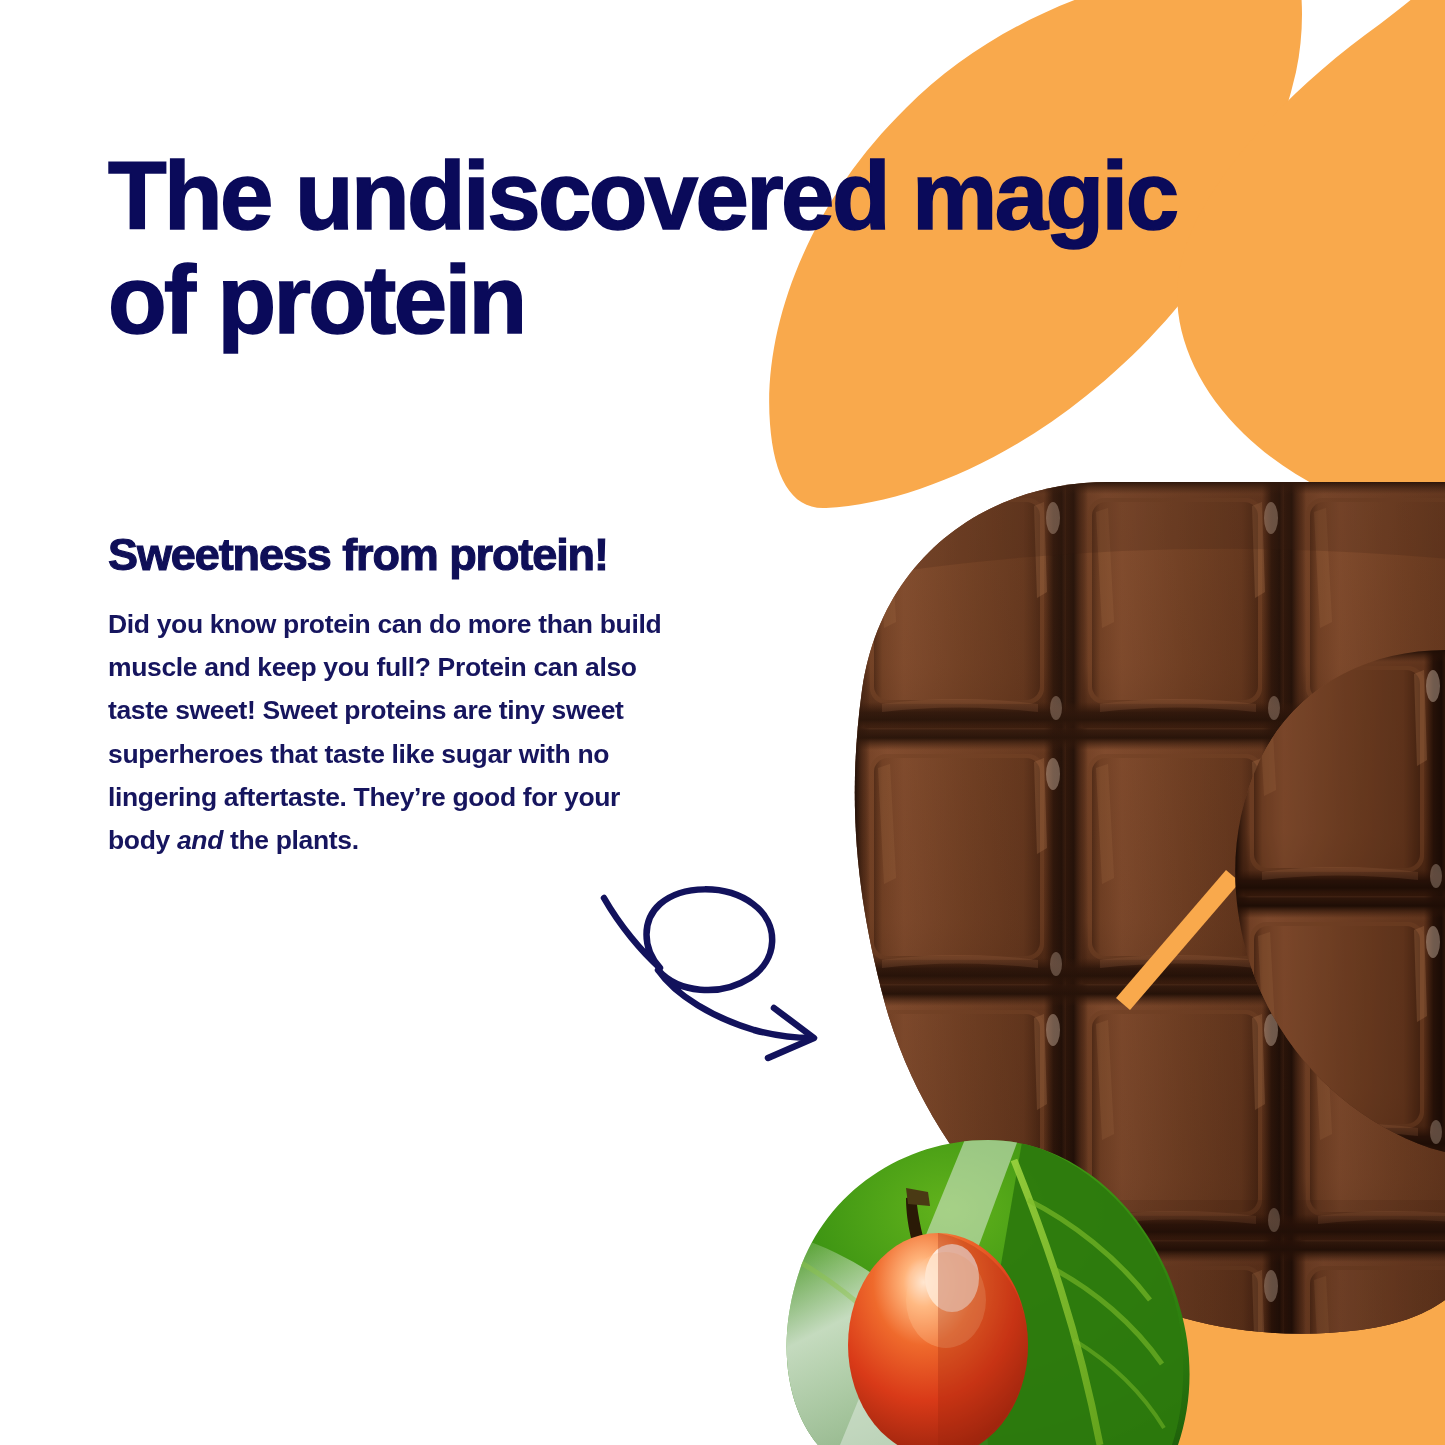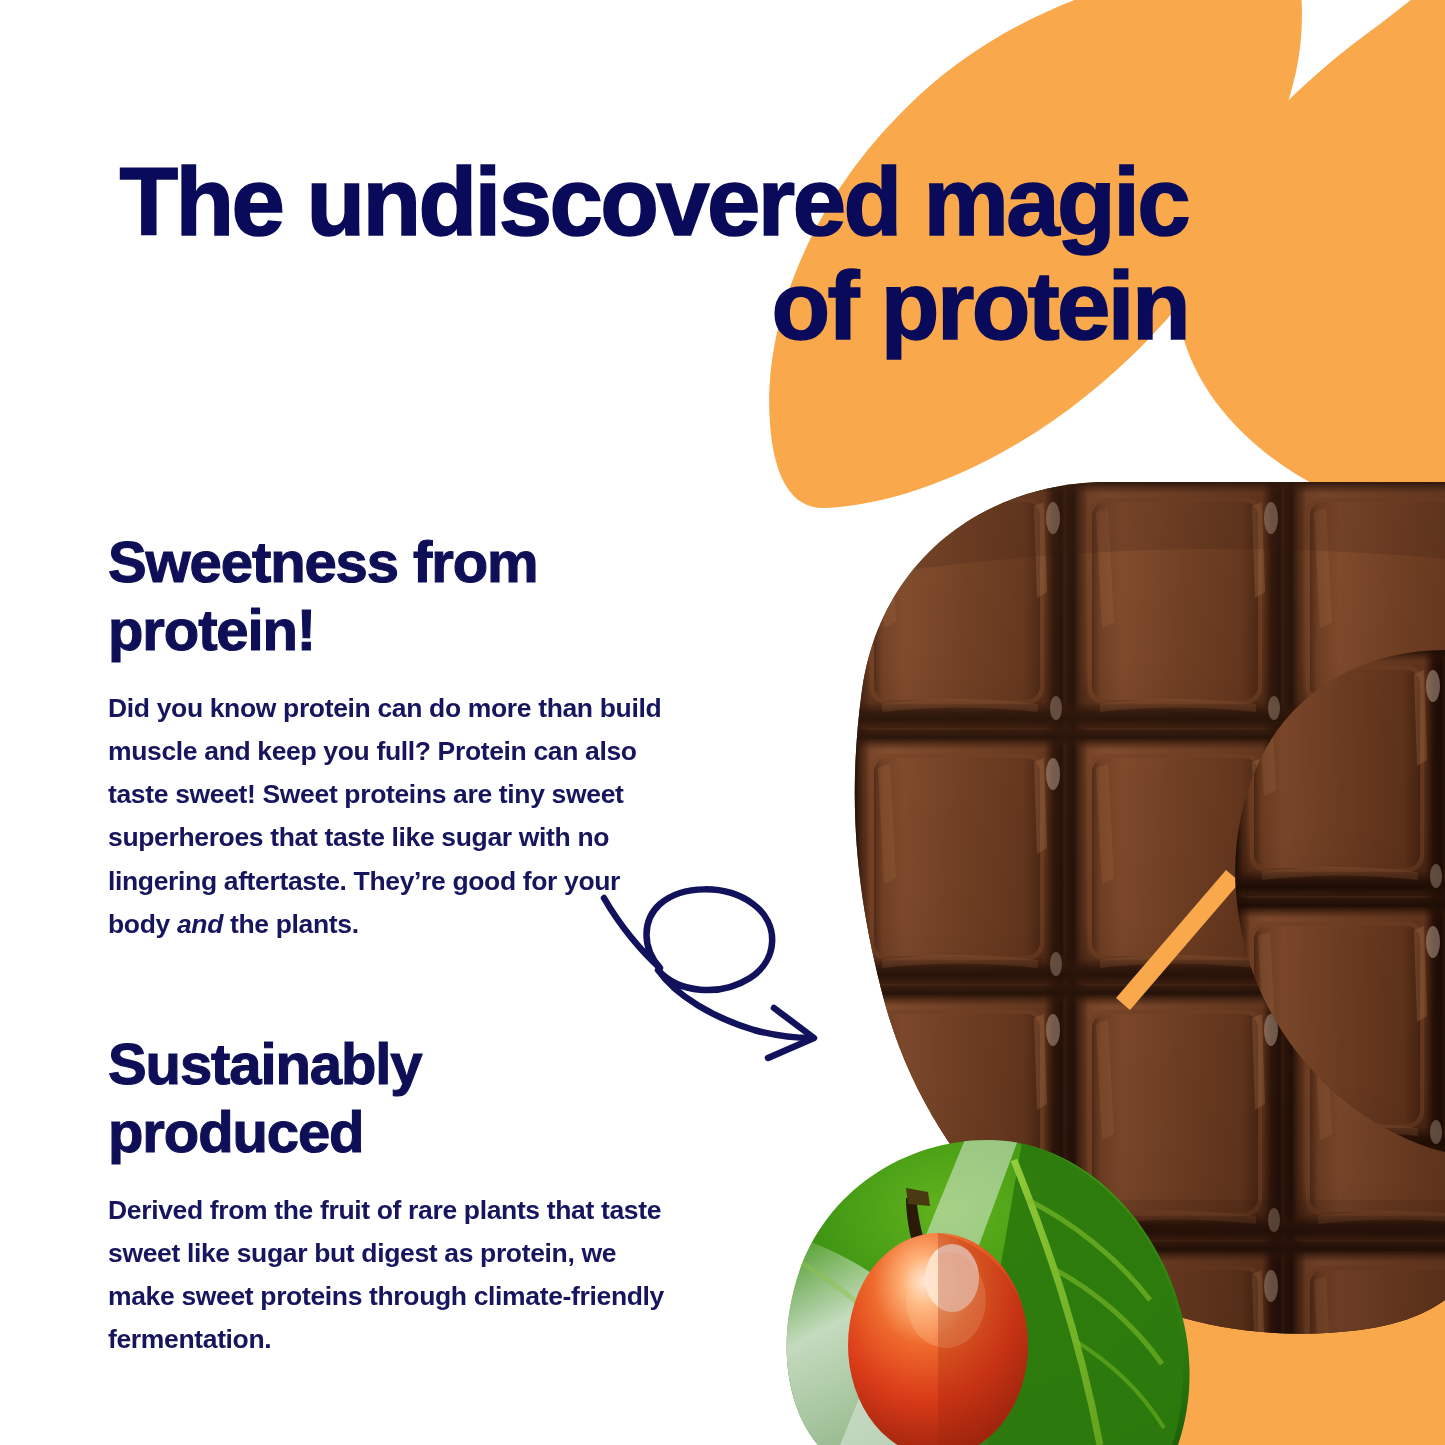--- a/index.html
+++ b/index.html
@@ -25,46 +25,45 @@
     inset: 0;
     width: 1445px;
     height: 1445px;
     pointer-events: none;
   }
 
   
   .headline {
     position: absolute;
     left: 108px;
-    top: 150px;
+    top: 144px;
     width: 1080px;
     margin: 0;
     font-family: "Liberation Sans", sans-serif;
     font-weight: 700;
     font-size: 96px;
     line-height: 1.08;
     letter-spacing: -2.6px;
     color: #0a0a5a;
     z-index: 6;
-    text-align: right;
     -webkit-text-stroke: 1.6px #0a0a5a;
   }
 
   .section {
     position: absolute;
     z-index: 6;
   }
   .section-sweetness { left: 108px; top: 528px; width: 560px; }
   .section-sustainable { left: 108px; top: 1030px; width: 580px; }
 
   .sub-head {
     margin: 0 0 22px 0;
     font-family: "Liberation Sans", sans-serif;
     font-weight: 700;
-    font-size: 58px;
+    font-size: 45px;
     line-height: 1.18;
     letter-spacing: -1.1px;
     color: #0f0f58;
     -webkit-text-stroke: 1.1px #0f0f58;
   }
 
   .body-copy {
     margin: 0;
     font-family: "Liberation Sans", sans-serif;
     font-weight: 700;
@@ -292,24 +291,20 @@
     </g>
   </svg>
 
   <h1 class="headline">The undiscovered magic of protein</h1>
 
   <div class="section section-sweetness">
     <h2 class="sub-head">Sweetness from protein!</h2>
     <p class="body-copy"><span>Did you know protein can do more than build muscle and keep you full? Protein can also taste sweet! Sweet proteins are tiny sweet superheroes that taste like sugar with no lingering aftertaste. They’re good for your body </span><em>and</em><span> the plants.</span></p>
   </div>
 
-  <div class="section section-sustainable">
-    <h2 class="sub-head">Sustainably produced</h2>
-    <p class="body-copy">Derived from the fruit of rare plants that taste sweet like sugar but digest as protein, we make sweet proteins through climate-friendly fermentation.</p>
-  </div>
 
   <svg class="arrow-doodle" viewBox="0 0 240 190" aria-hidden="true">
     <g fill="none" stroke="#12125c" stroke-width="6.5" stroke-linecap="round" stroke-linejoin="round">
 
       <path d="M6 20
                C 22 48 44 74 62 90
                C 44 70 44 42 62 26
                C 84 7 128 6 155 26
                C 182 46 180 82 152 100
                C 122 119 80 115 60 92

